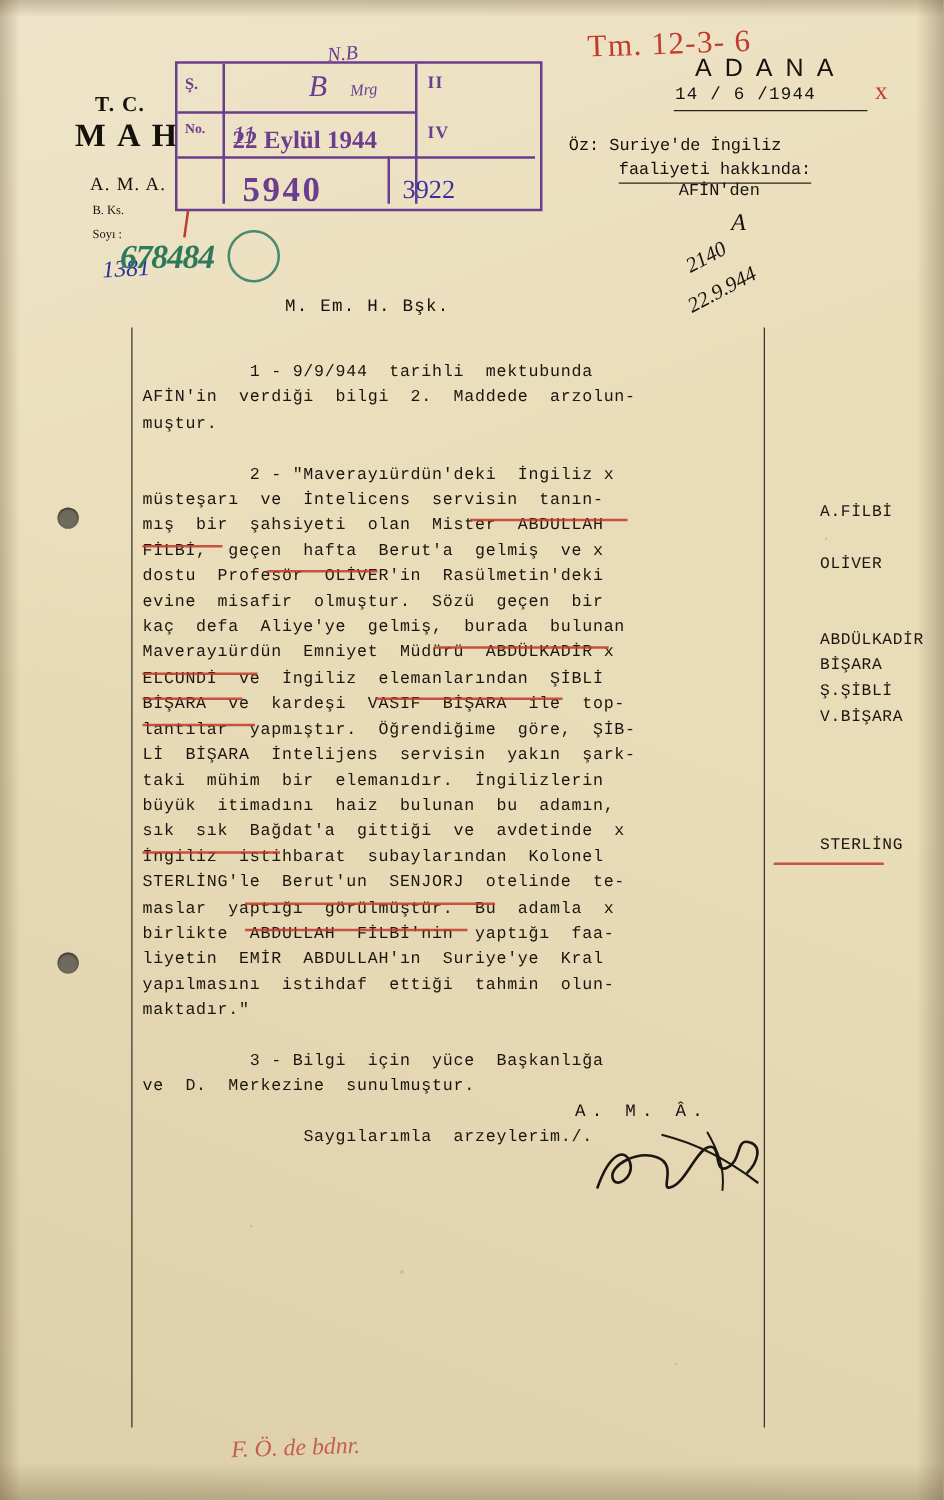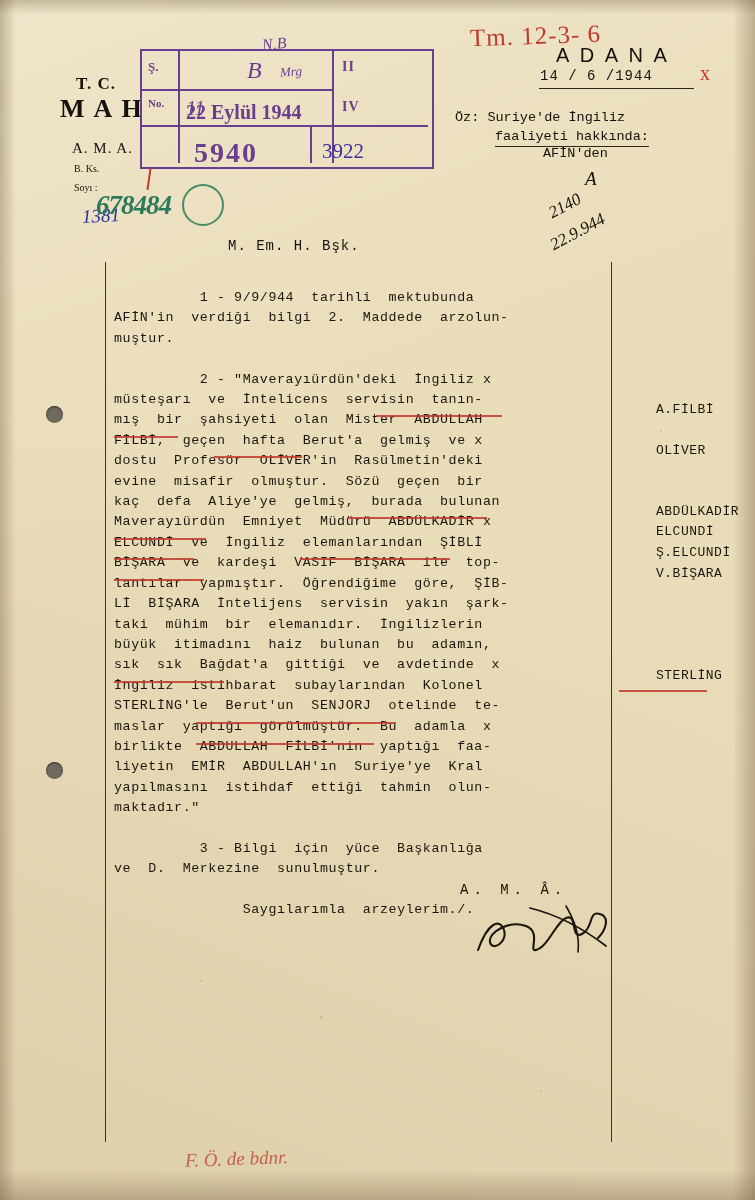--- a/index.html
+++ b/index.html
@@ -456,22 +456,22 @@
   <div class="redline" style="left:300px; top:558px; width:150px;"></div>
   <div class="redline" style="left:114px; top:579px; width:90px;"></div>
   <div class="redline" style="left:114px; top:681px; width:110px;"></div>
   <div class="redline" style="left:619px; top:690px; width:88px;"></div>
   <div class="redline" style="left:196px; top:722px; width:200px;"></div>
   <div class="redline" style="left:196px; top:743px; width:178px;"></div>
 
   <div class="margin-note" style="top:402px;">A.FİLBİ</div>
   <div class="margin-note" style="top:443px;">OLİVER</div>
   <div class="margin-note" style="top:504px;">ABDÜLKADİR</div>
-  <div class="margin-note" style="top:524px;">ELCUNDİ</div>
-  <div class="margin-note" style="top:545px;">Ş.ELCUNDİ</div>
+  <div class="margin-note" style="top:524px;">BİŞARA</div>
+  <div class="margin-note" style="top:545px;">Ş.ŞİBLİ</div>
   <div class="margin-note" style="top:566px;">V.BİŞARA</div>
   <div class="margin-note" style="top:668px;">STERLİNG</div>
 
   <div class="sig-ama">A.   M.   Â.</div>
   <svg class="signature" viewBox="0 0 160 70">
     <path d="M8,50 C18,22 30,18 34,30 C38,42 22,52 20,42 C18,32 40,20 56,26 C72,32 58,52 66,50 C78,47 86,22 96,18 C108,13 100,40 112,34 C124,28 118,10 130,14 C140,17 136,30 128,38" fill="none" stroke="#1b1610" stroke-width="2.1" stroke-linecap="round"></path>
     <path d="M60,8 C84,14 110,26 136,46" fill="none" stroke="#1b1610" stroke-width="1.8" stroke-linecap="round"></path>
     <path d="M96,6 C104,20 110,34 108,52" fill="none" stroke="#1b1610" stroke-width="1.6" stroke-linecap="round"></path>
   </svg>
 

